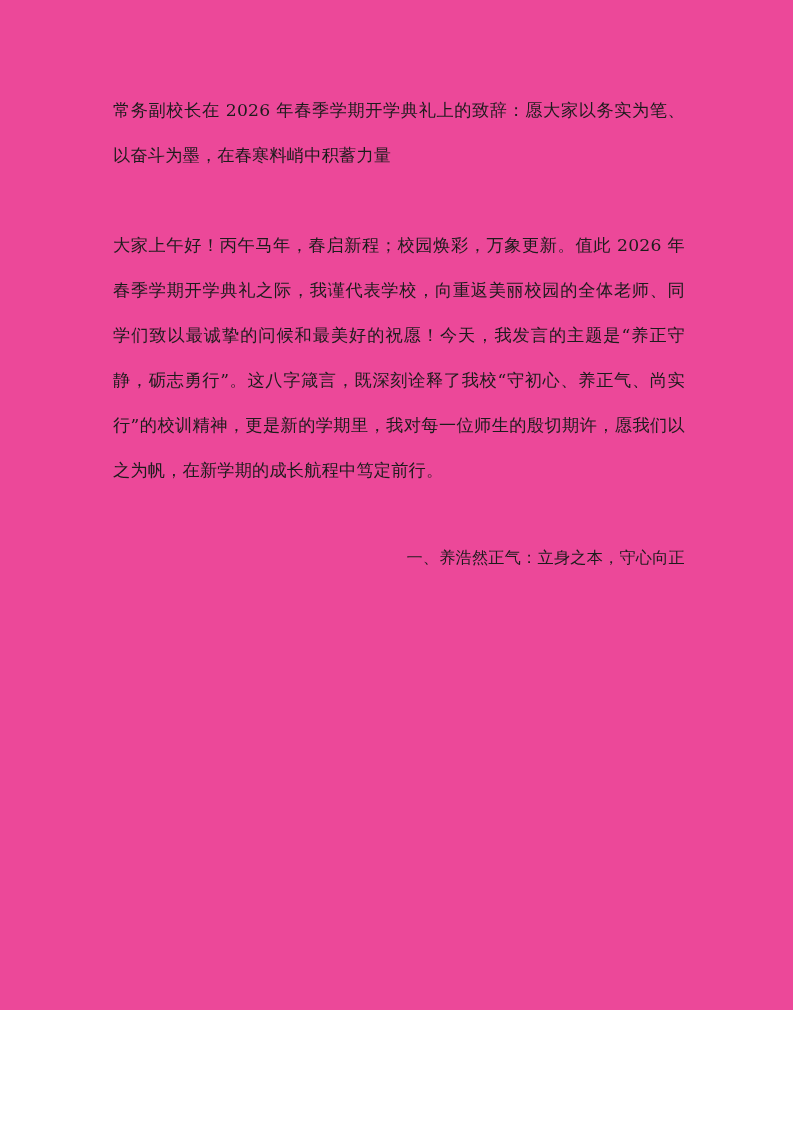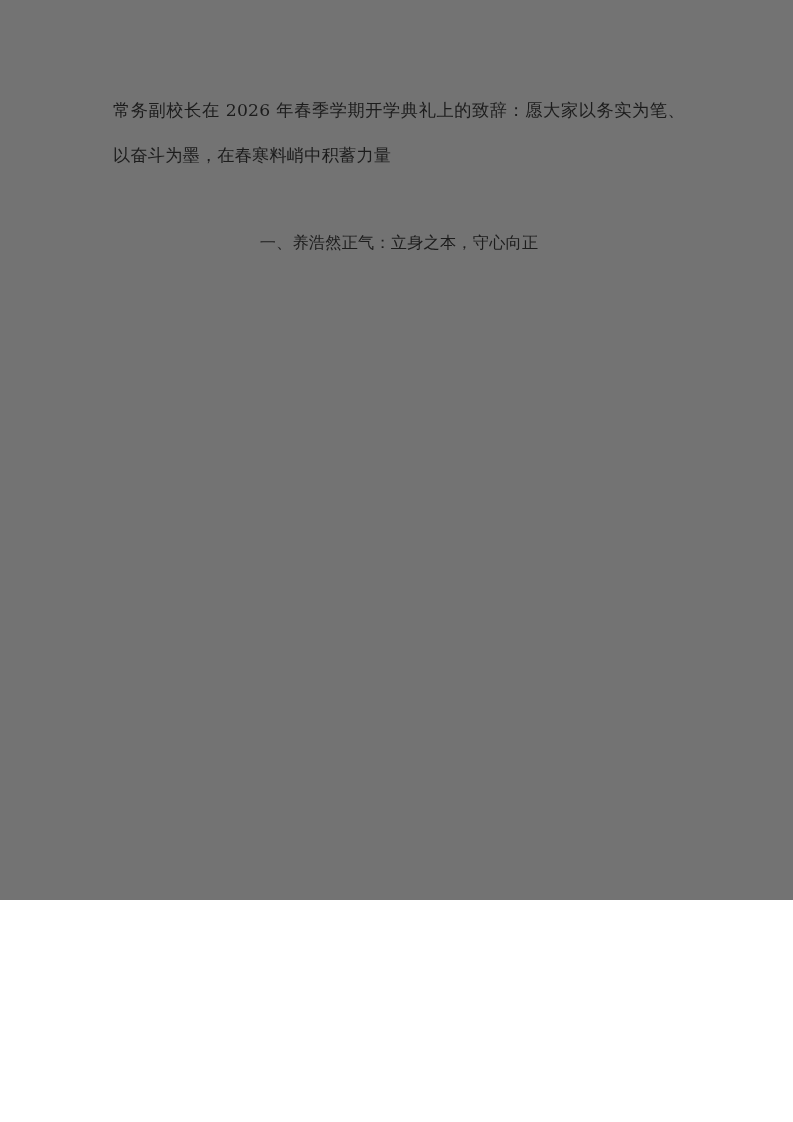--- a/index.html
+++ b/index.html
@@ -12,22 +12,22 @@
     width: 793px;
     height: 1122px;
     overflow: hidden;
     font-family: "DejaVu Serif", "Liberation Serif", serif;
     color: #1a1a1a;
     -webkit-font-smoothing: antialiased;
   }
   .page {
     position: relative;
     width: 793px;
-    height: 900px;
-    background: #737373;
+    height: 1010px;
+    background: #ec4899;
     box-sizing: border-box;
   }
   .content {
     position: absolute;
     left: 113px;
     top: 88px;
     width: 572px;
   }
   .para {
     font-size: 17.2px;
@@ -43,35 +43,36 @@
   }
   .salutation-para {
     margin-bottom: 45px;
   }
   .lead-para {
     margin-bottom: 45px;
   }
   .section-heading {
     font-size: 16.2px;
     line-height: 39px;
-    text-align: center;
+    text-align: right;
     margin: 0;
     color: #1c1c1c;
   }
   .section-body {
     margin-top: 0;
   }
 </style>
 </head>
 <body>
 
 <div class="page">
   <div class="content">
 
     <p class="para title-para">常务副校长在 2026 年春季学期开学典礼上的致辞：愿大家以务实为笔、以奋斗为墨，在春寒料峭中积蓄力量</p>
 
 
+    <p class="para lead-para">大家上午好！丙午马年，春启新程；校园焕彩，万象更新。值此 2026 年春季学期开学典礼之际，我谨代表学校，向重返美丽校园的全体老师、同学们致以最诚挚的问候和最美好的祝愿！今天，我发言的主题是“养正守静，砺志勇行”。这八字箴言，既深刻诠释了我校“守初心、养正气、尚实行”的校训精神，更是新的学期里，我对每一位师生的殷切期许，愿我们以之为帆，在新学期的成长航程中笃定前行。</p>
 
     <p class="para section-heading">一、养浩然正气：立身之本，守心向正</p>
 
 
   </div>
 </div>
 
 </body></html>

